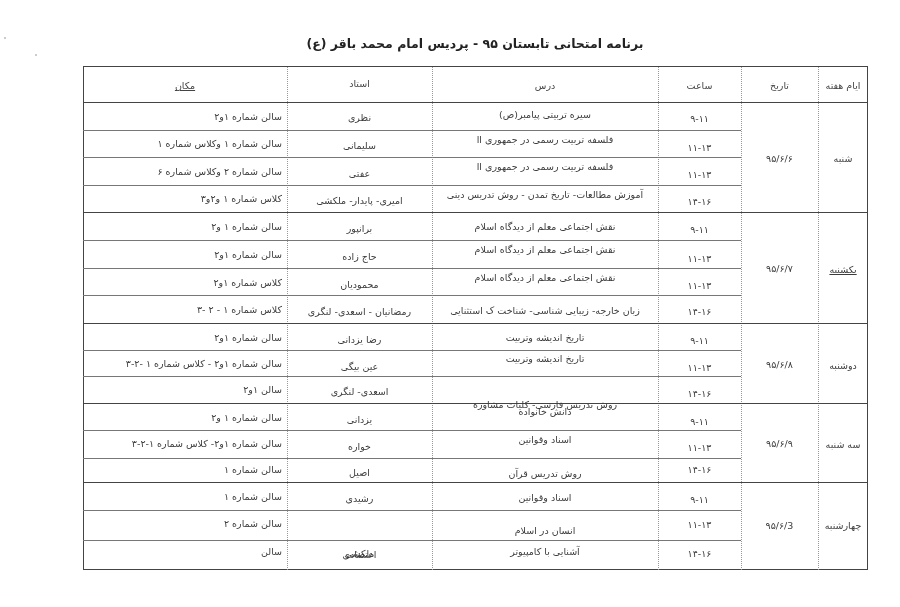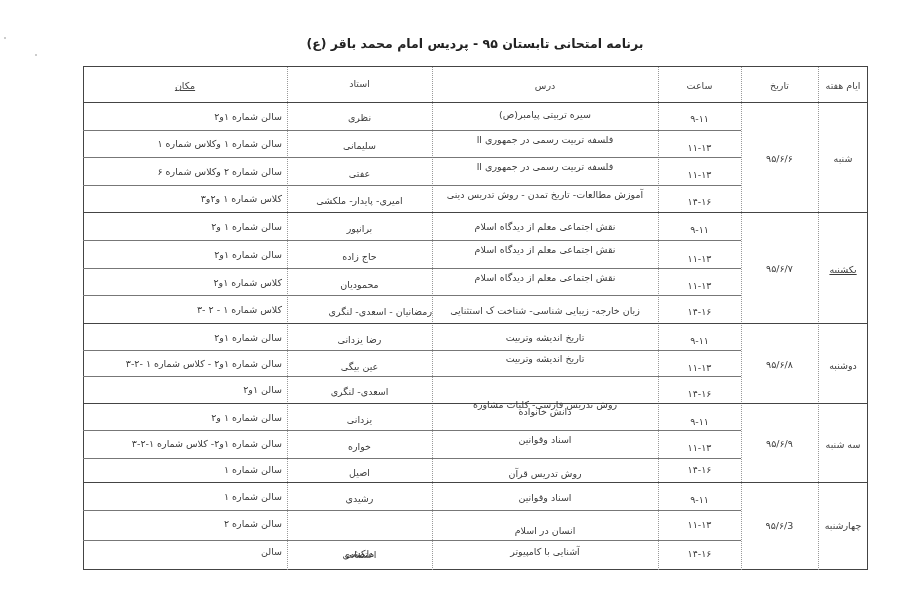--- a/index.html
+++ b/index.html
@@ -154,21 +154,21 @@
 <div class="cell center" style="left:287px; width:145px; top:251px;">حاج زاده</div>
 <div class="cell right" style="left:90px; width:192px; top:249px;">سالن شماره ۱و۲</div>
 
 <div class="cell center" style="left:658px; width:83px; top:280px;">۱۱-۱۳</div>
 <div class="cell center" style="left:432px; width:226px; top:272px;">نقش اجتماعی معلم از دیدگاه اسلام</div>
 <div class="cell center" style="left:287px; width:145px; top:279px;">محمودیان</div>
 <div class="cell right" style="left:90px; width:192px; top:277px;">کلاس شماره ۱و۲</div>
 
 <div class="cell center" style="left:658px; width:83px; top:306px;">۱۴-۱۶</div>
 <div class="cell center" style="left:432px; width:226px; top:305px;">زبان خارجه- زیبایی شناسی- شناخت ک استثنایی</div>
-<div class="cell center" style="left:287px; width:145px; top:306px;text-align:right;">رمضانیان - اسعدی- لنگری</div>
+<div class="cell center" style="left:287px; width:145px; top:306px;">رمضانیان - اسعدی- لنگری</div>
 <div class="cell right" style="left:90px; width:192px; top:304px;">کلاس شماره ۱ - ۲ -۳</div>
 
 <div class="cell center" style="left:818px; width:50px; top:360px;">دوشنبه</div>
 <div class="cell center" style="left:741px; width:77px; top:359px;">۹۵/۶/۸</div>
 
 <div class="cell center" style="left:658px; width:83px; top:335px;">۹-۱۱</div>
 <div class="cell center" style="left:432px; width:226px; top:332px;">تاریخ اندیشه وتربیت</div>
 <div class="cell center" style="left:287px; width:145px; top:334px;">رضا یزدانی</div>
 <div class="cell right" style="left:90px; width:192px; top:332px;">سالن شماره ۱و۲</div>
 

